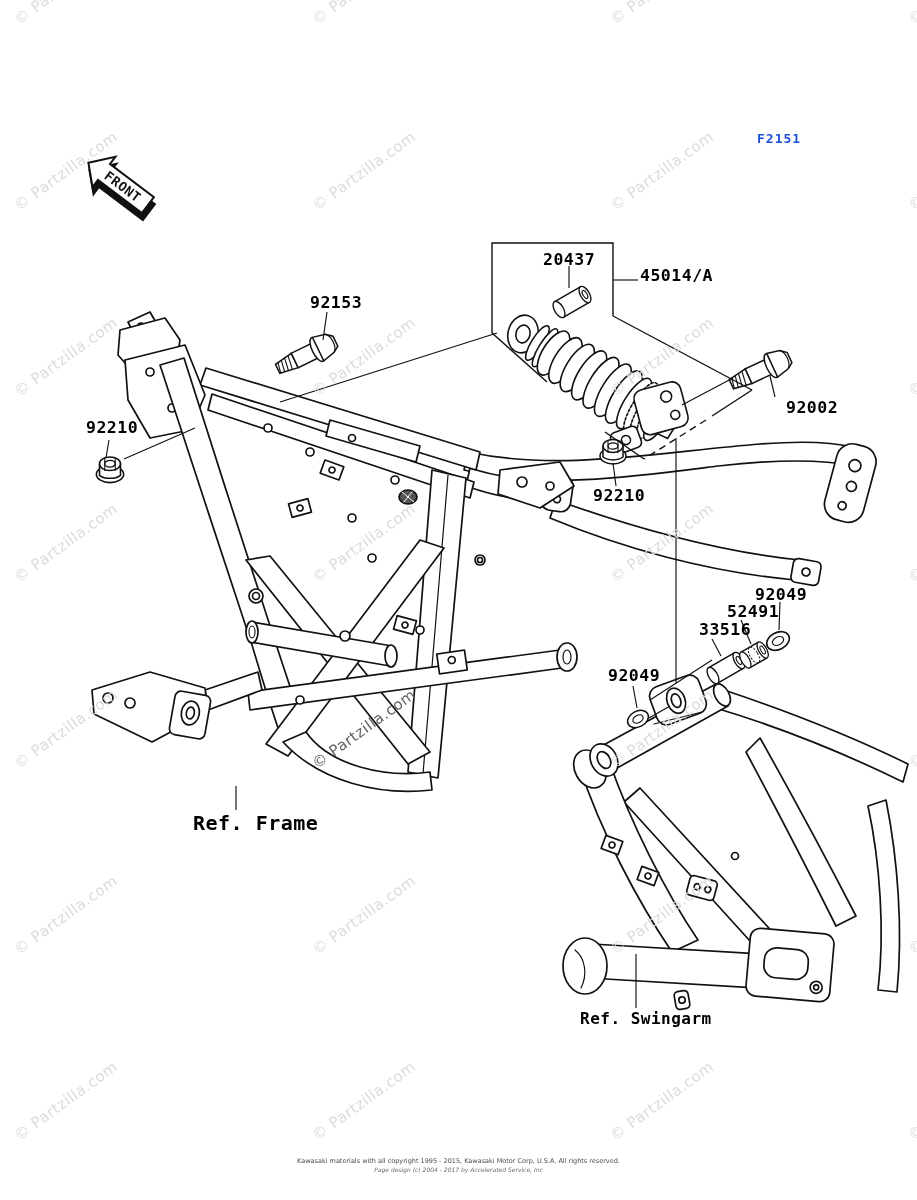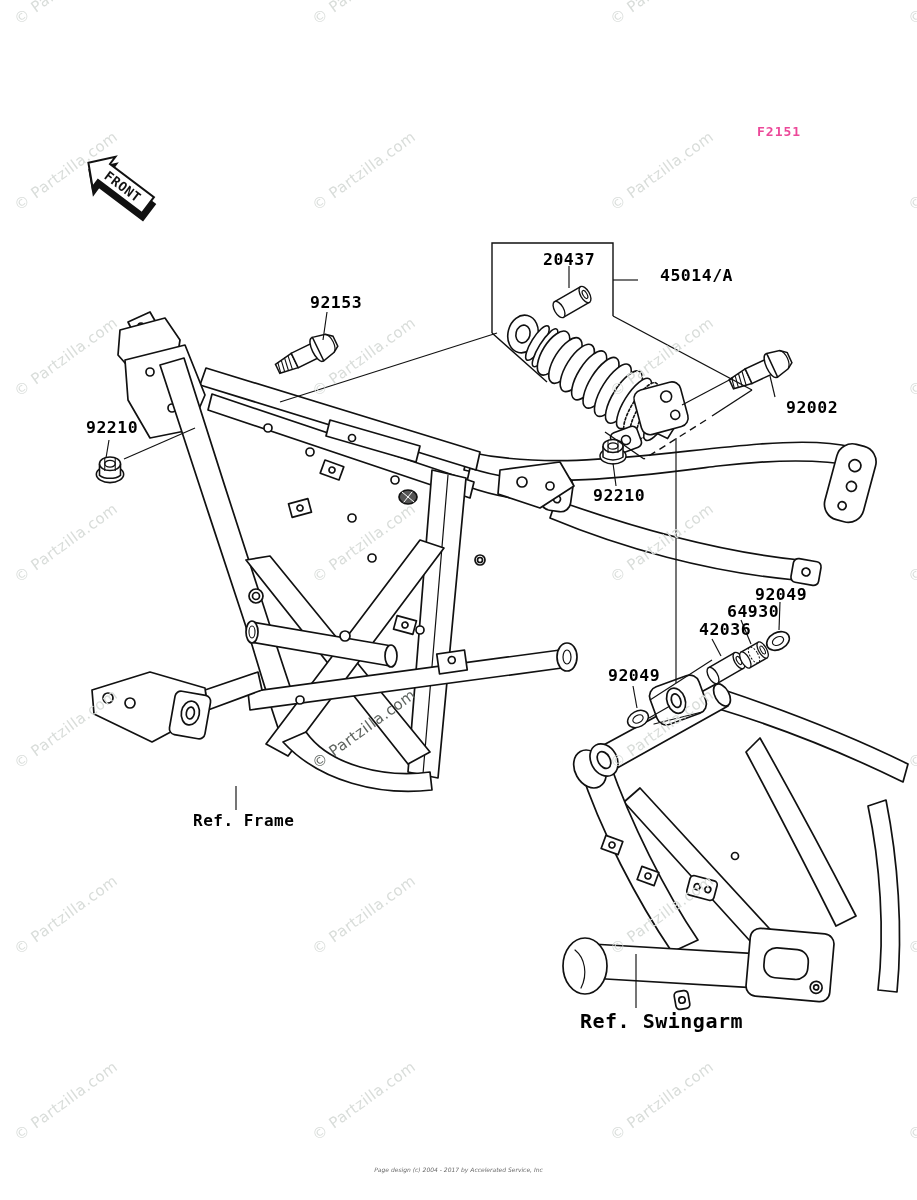--- a/index.html
+++ b/index.html
@@ -1,22 +1,22 @@
 <!DOCTYPE html>
 <html><head>
 <meta charset="utf-8">
 <style>
   html,body{margin:0;padding:0;background:#fff;}
   .page{position:relative;width:917px;height:1200px;background:#fff;overflow:hidden;
         font-family:"DejaVu Sans Mono","Liberation Mono",monospace;}
   .page svg{position:absolute;left:0;top:0;}
   .plabel{position:absolute;font:bold 16.5px "DejaVu Sans Mono","Liberation Mono",monospace;
           color:#000;letter-spacing:.5px;white-space:pre;z-index:5;}
-  .figcode{position:absolute;left:757px;top:124px;font:bold 13px "DejaVu Sans Mono","Liberation Mono",monospace;
-           letter-spacing:1px;color:#ec4899;z-index:5;}
+  .figcode{position:absolute;left:757px;top:131px;font:bold 13px "DejaVu Sans Mono","Liberation Mono",monospace;
+           letter-spacing:1px;color:#1d4ed8;z-index:5;}
   .wm{position:absolute;width:130px;text-align:center;transform:rotate(-36deg);
       font:15px "DejaVu Sans","Liberation Sans",sans-serif;letter-spacing:.5px;
       z-index:1;pointer-events:none;white-space:nowrap;}
   .footer{position:absolute;left:0;width:917px;text-align:center;z-index:5;
           font-family:"DejaVu Sans","Liberation Sans",sans-serif;color:#4c4c4c;}
   .footer-1{top:1157px;font-size:6.5px;}
   .footer-2{top:1166px;font-size:6px;font-style:italic;color:#6b6b6b;}
 </style>
 </head>
 <body>
@@ -341,27 +341,28 @@
       <path d="M633,686 L637,708"></path>
       <path d="M649,718 L670,706"></path>
       <path d="M650,700 L712,660"></path>
       <path d="M236,786 L236,810"></path>
       <path d="M636,954 L636,1008"></path>
     </g>
   </svg>
 
   <div class="figcode">F2151</div>
   <div class="plabel" style="left:543px;top:250px">20437</div>
-  <div class="plabel" style="left:660px;top:266px">45014/A</div>
+  <div class="plabel" style="left:640px;top:266px">45014/A</div>
   <div class="plabel" style="left:310px;top:293px">92153</div>
   <div class="plabel" style="left:86px;top:418px">92210</div>
   <div class="plabel" style="left:786px;top:398px">92002</div>
   <div class="plabel" style="left:593px;top:486px">92210</div>
   <div class="plabel" style="left:755px;top:585px">92049</div>
-  <div class="plabel" style="left:727px;top:602px">64930</div>
-  <div class="plabel" style="left:699px;top:620px">42036</div>
+  <div class="plabel" style="left:727px;top:602px">52491</div>
+  <div class="plabel" style="left:699px;top:620px">33516</div>
   <div class="plabel" style="left:608px;top:666px">92049</div>
-  <div class="plabel" style="left:193px;top:811px;font-size:16px">Ref. Frame</div>
-  <div class="plabel" style="left:580px;top:1009px;font-size:20px">Ref. Swingarm</div>
-
+  <div class="plabel" style="left:193px;top:811px;font-size:20px">Ref. Frame</div>
+  <div class="plabel" style="left:580px;top:1009px;font-size:16px">Ref. Swingarm</div>
+
+  <div class="footer footer-1">Kawasaki materials with all copyright 1995 - 2015, Kawasaki Motor Corp, U.S.A. All rights reserved.</div>
   <div class="footer footer-2">Page design (c) 2004 - 2017 by Accelerated Service, Inc</div>
 
 </div>
 
 </body></html>

